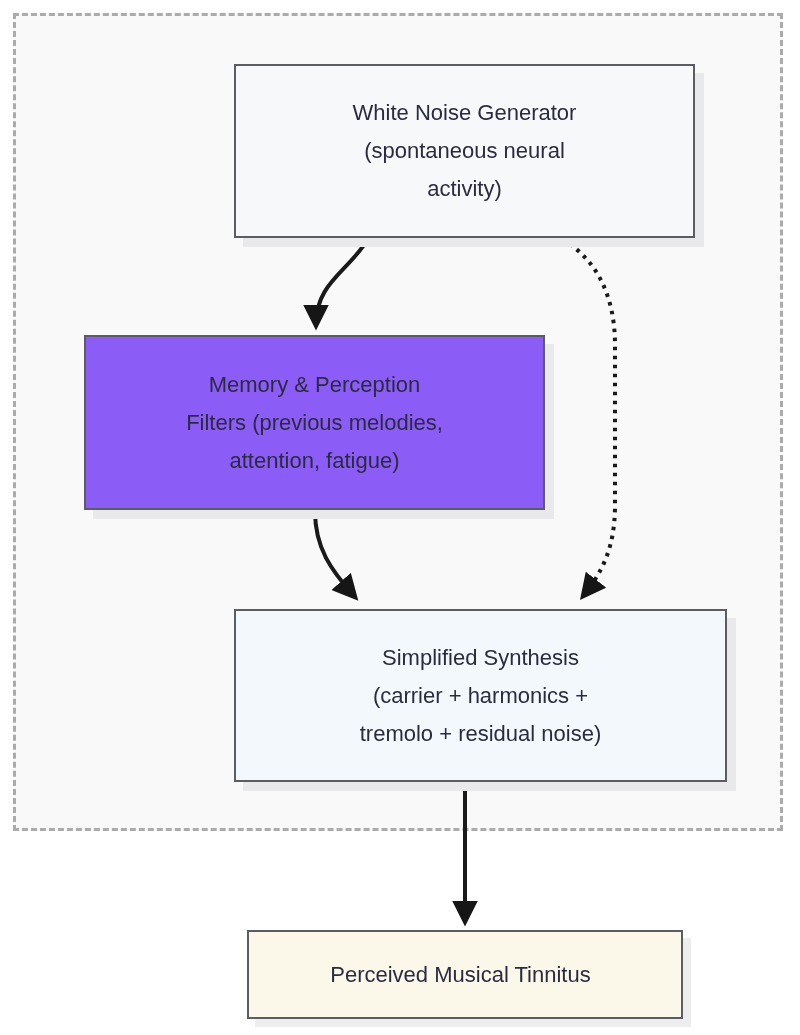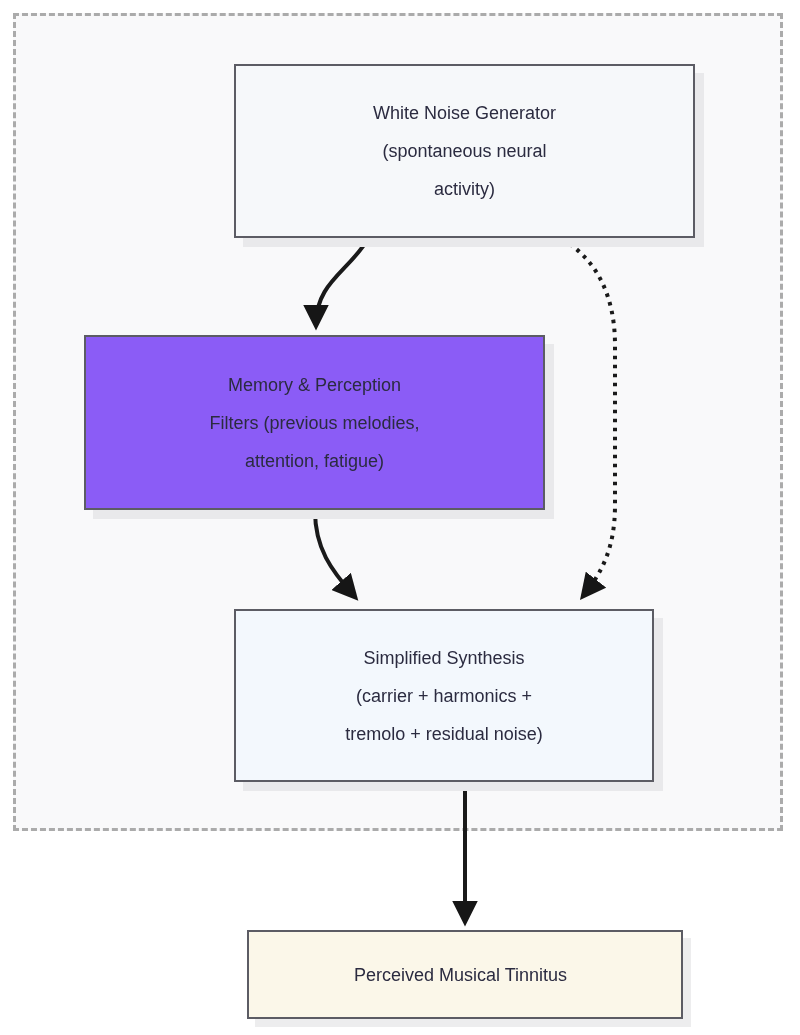--- a/index.html
+++ b/index.html
@@ -21,29 +21,29 @@
   }
   .node {
     position: absolute;
     box-sizing: border-box;
     border: 2px solid #5c5c64;
     display: flex;
     align-items: center;
     justify-content: center;
     text-align: center;
     color: #2b2b40;
-    font-size: 18px;
+    font-size: 22px;
     line-height: 38px;
     white-space: pre-line;
     box-shadow: 9px 9px 0 0 #e9e9eb;
     padding: 8px 20px;
   }
   .node-white-noise { left: 234px; top: 64px;  width: 461px; height: 174px; background: #f6f8fa; }
   .node-filters     { left: 84px;  top: 335px; width: 461px; height: 175px; background: #8b5cf6; }
-  .node-synthesis   { left: 234px; top: 609px; width: 420px; height: 173px; background: #f3f8fd; }
+  .node-synthesis   { left: 234px; top: 609px; width: 493px; height: 173px; background: #f3f8fd; }
   .node-tinnitus    { left: 247px; top: 930px; width: 436px; height: 89px;  background: #fbf7e9;
                       box-shadow: 8px 8px 0 0 #ededee; padding-left: 11px; }
   .edges-layer {
     position: absolute;
     left: 0; top: 0;
     width: 800px; height: 1035px;
     pointer-events: none;
   }
   .edge-solid {
     fill: none;

